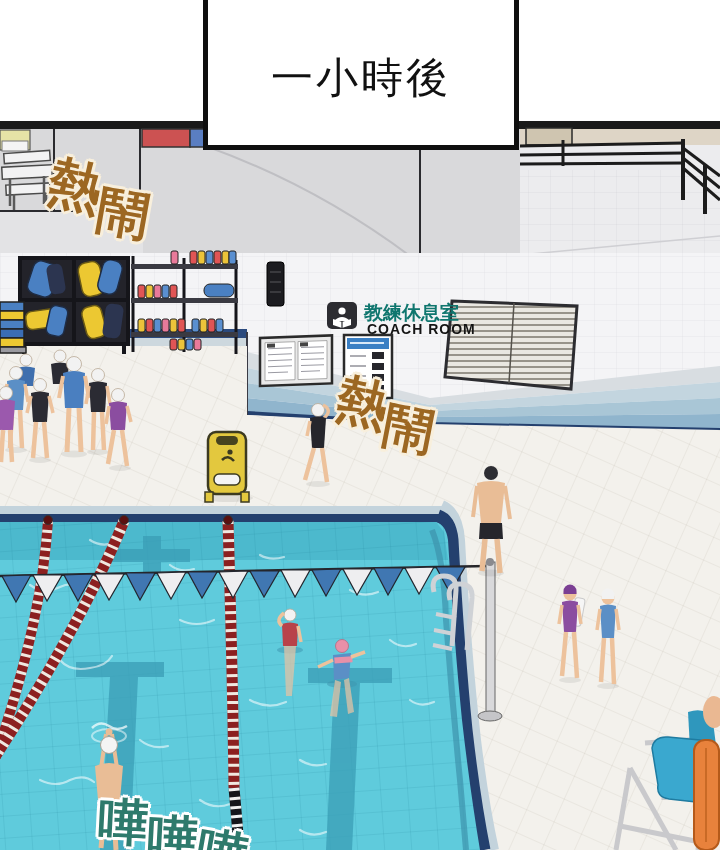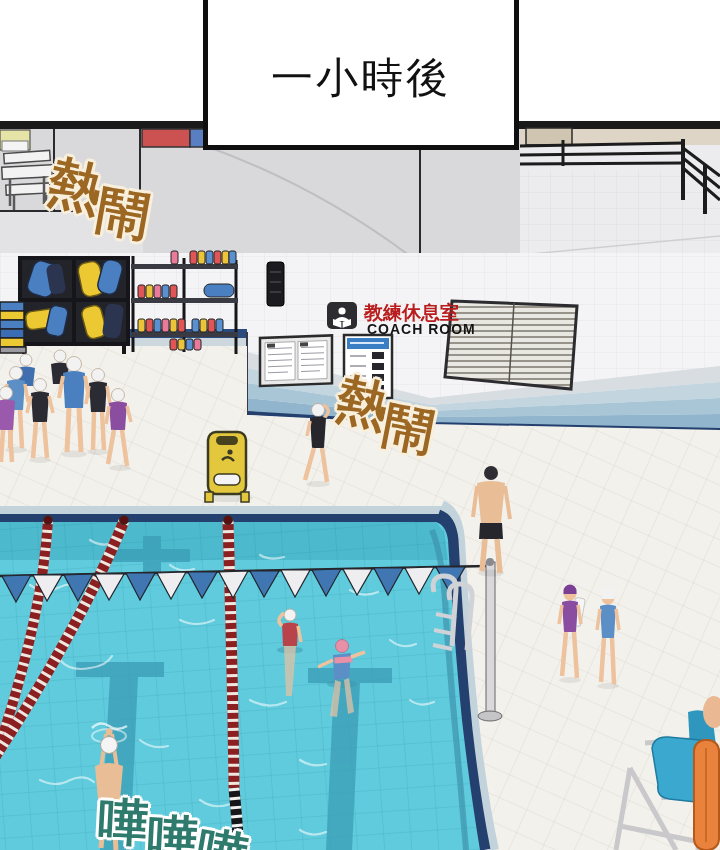--- a/index.html
+++ b/index.html
@@ -5,21 +5,21 @@
   html,body{margin:0;padding:0;background:#fff;}
   .stage{position:relative;width:720px;height:850px;overflow:hidden;background:#fff;
          font-family:"Liberation Sans","DejaVu Sans",sans-serif;}
   .stage svg{position:absolute;left:0;top:0;}
   
   .caption-box{position:absolute;left:203px;top:-6px;width:316px;height:156px;
     background:#ffffff;border:5px solid #0f0f0f;box-sizing:border-box;
     display:flex;align-items:center;justify-content:center;z-index:30;}
   .caption-box span{font-size:42px;font-weight:500;letter-spacing:3px;color:#111;margin-top:12px;}
   
-  .coach-title{position:absolute;left:364px;top:300px;font-size:19px;font-weight:700;color:#b91c1c;z-index:20;letter-spacing:0px;}
+  .coach-title{position:absolute;left:364px;top:300px;font-size:19px;font-weight:700;color:#0f766e;z-index:20;letter-spacing:0px;}
   .coach-sub{position:absolute;left:367px;top:321px;font-size:14px;font-weight:700;color:#141414;letter-spacing:1px;z-index:20;}
   
   .sfx{position:absolute;z-index:25;font-weight:900;line-height:0.95;}
   .sfx span{display:inline-block;}
   .sfx-brown{color:#9c6722;}
   .sfx-brown span{text-shadow:3px 0 0 #f8efdc,-3px 0 0 #f8efdc,0 3px 0 #f8efdc,0 -3px 0 #f8efdc,
     2px 2px 0 #f8efdc,-2px 2px 0 #f8efdc,2px -2px 0 #f8efdc,-2px -2px 0 #f8efdc;}
   .sfx-teal{color:#2e7a6c;}
   .sfx-teal span{text-shadow:3px 0 0 #fff,-3px 0 0 #fff,0 3px 0 #fff,0 -3px 0 #fff,
     2px 2px 0 #fff,-2px 2px 0 #fff,2px -2px 0 #fff,-2px -2px 0 #fff;}

